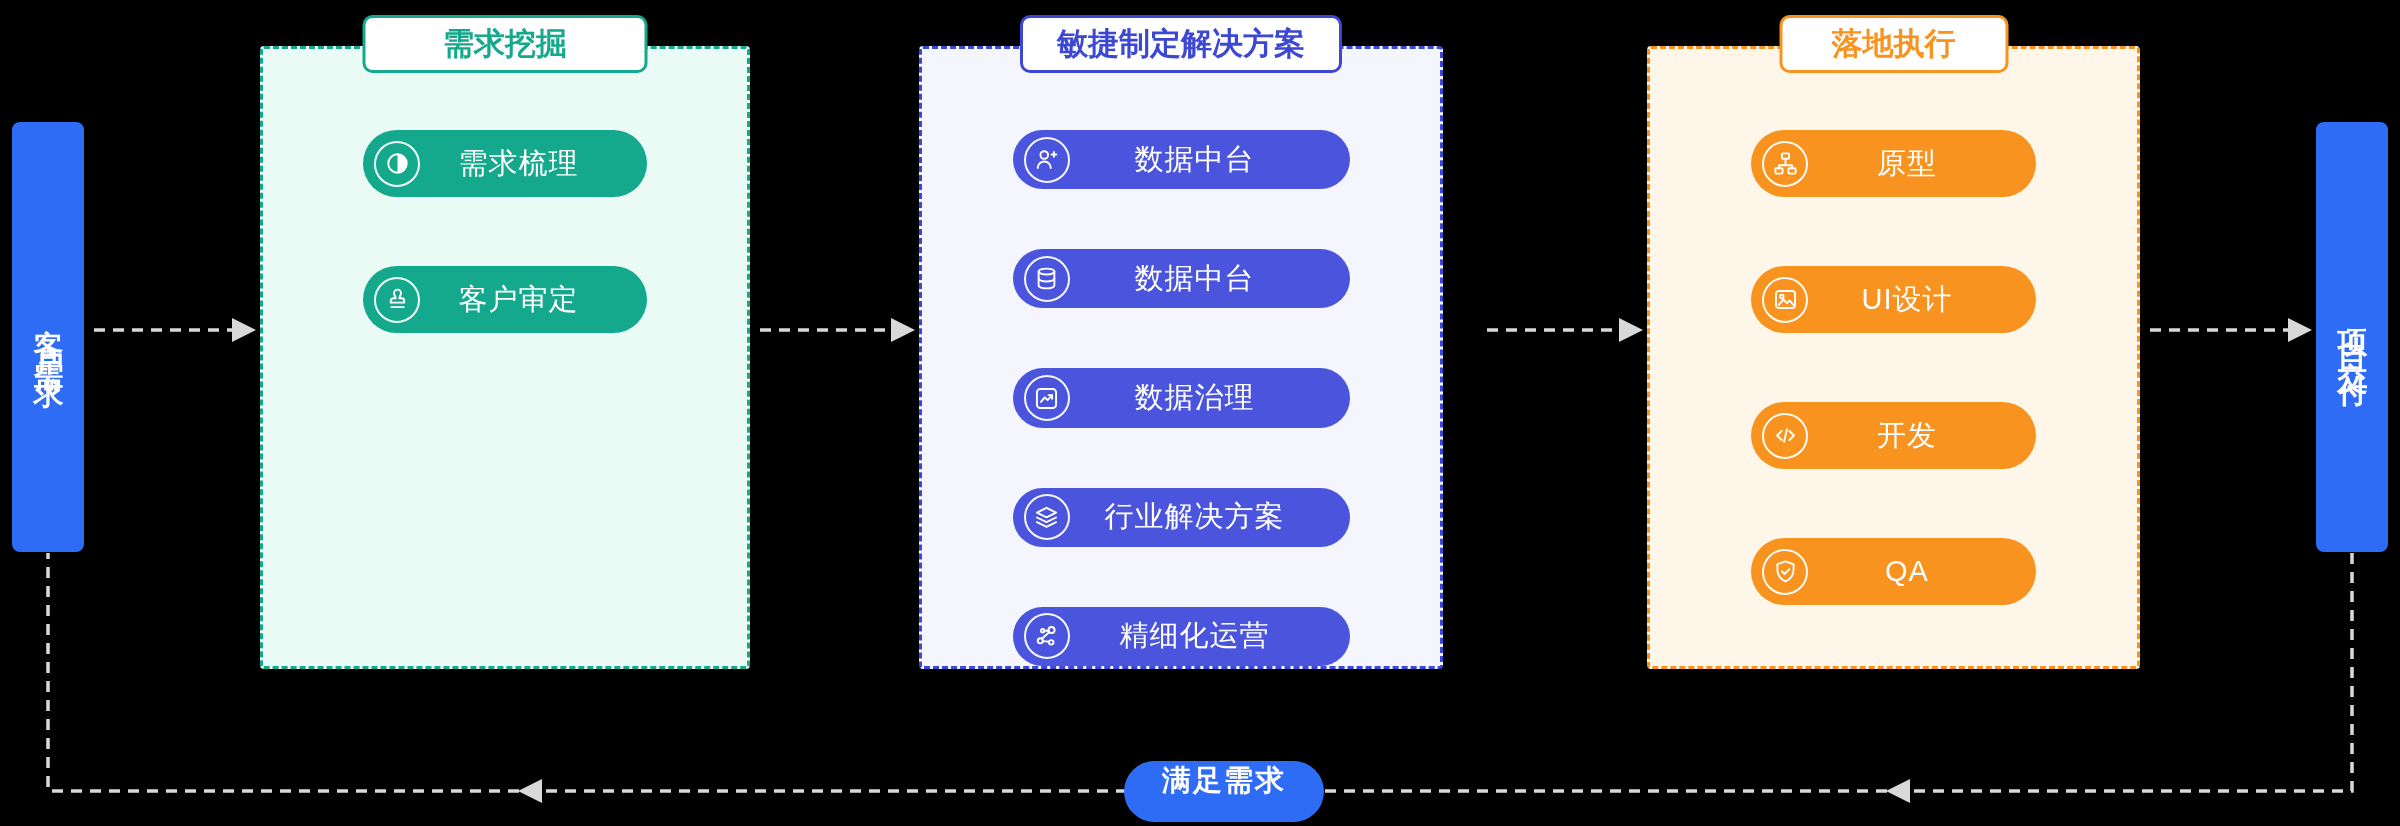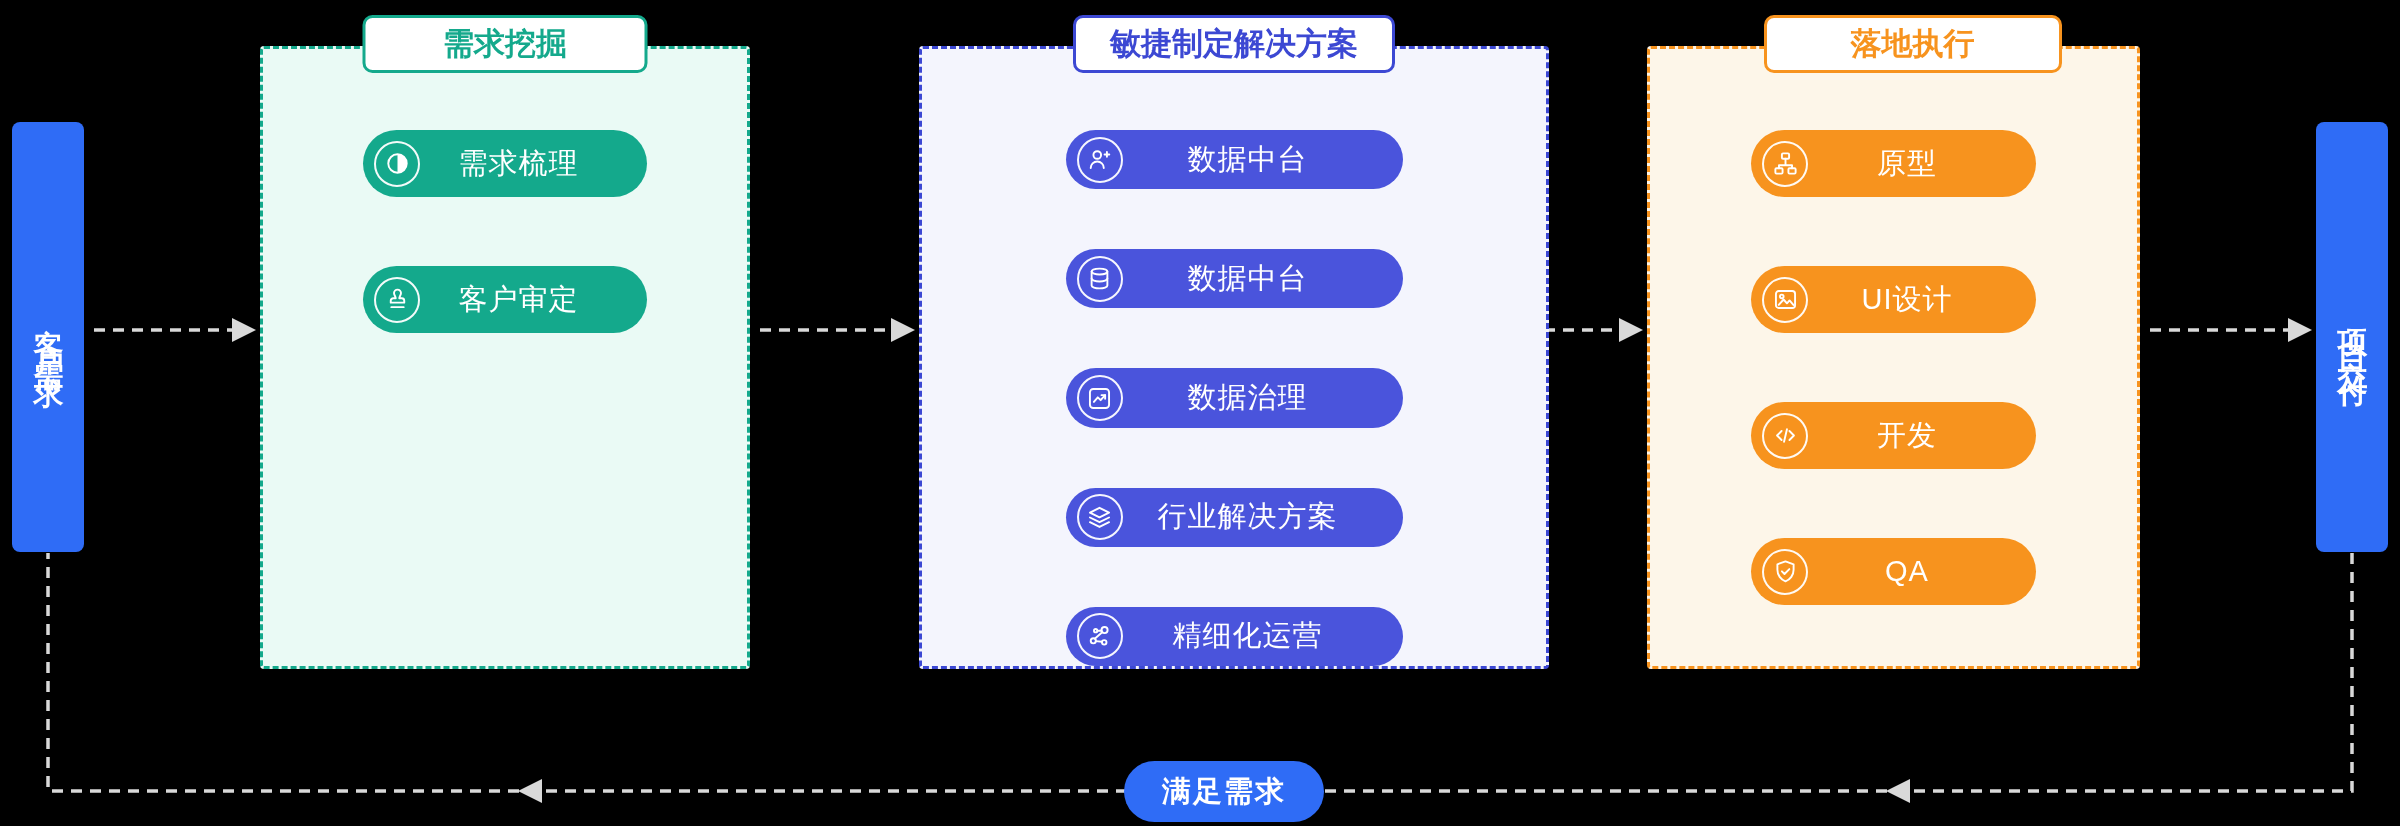--- a/index.html
+++ b/index.html
@@ -12,49 +12,49 @@
   .node-left{left:12px;}
   .node-right{left:2316px;}
   .node-label{writing-mode:vertical-rl;text-orientation:upright;color:#fff;
               font-size:30px;font-weight:700;letter-spacing:16px;}
 
   
   .panel{position:absolute;top:46px;height:623px;box-sizing:border-box;
          border:3px dashed var(--accent);border-radius:4px;background:var(--bg);
          display:flex;flex-direction:column;align-items:center;padding-top:81px;}
   .panel-0{left:260px;width:490px;gap:69px;}
-  .panel-1{left:919px;width:630px;gap:60px;}
+  .panel-1{left:919px;width:524px;gap:60px;}
   .panel-2{left:1647px;width:493px;gap:69px;}
 
   .panel-title{position:absolute;top:-34px;left:50%;transform:translateX(-50%);
                height:58px;box-sizing:border-box;background:#fff;
                border:3px solid var(--accent);border-radius:10px;color:var(--accent);
                font-size:31px;font-weight:700;display:flex;align-items:center;
                justify-content:center;white-space:nowrap;}
   .panel-0 .panel-title{width:285px;}
   .panel-1 .panel-title{width:322px;}
-  .panel-2 .panel-title{width:298px;margin-left:19px;}
+  .panel-2 .panel-title{width:229px;}
 
   
   .pill{height:67px;border-radius:34px;background:var(--pill);display:flex;
         align-items:center;box-sizing:border-box;padding-left:11px;color:#fff;}
   .panel-0 .pill{width:284px;}
   .panel-1 .pill{width:337px;}
   .panel-2 .pill{width:285px;}
   .icon-ring{width:46px;height:46px;box-sizing:border-box;border:2.5px solid rgba(255,255,255,.95);
              border-radius:50%;display:flex;align-items:center;justify-content:center;flex:0 0 auto;}
   .icon-ring svg{width:27px;height:27px;display:block;}
   .pill-label{flex:1;text-align:center;margin-right:30px;font-size:29px;font-weight:500;letter-spacing:1px;}
 
   
   .connectors{position:absolute;left:0;top:0;width:2400px;height:826px;pointer-events:none;}
 
   
   .feedback-pill{position:absolute;left:1124px;top:761px;width:200px;height:61px;border-radius:31px;
-                 display:flex;align-items:center;justify-content:center;color:#fff;
+                 display:flex;justify-content:center;color:#fff;
                  font-size:29px;font-weight:600;letter-spacing:2px;}
 </style>
 </head>
 <body>
 
 <div class="canvas">
 
   <svg class="connectors" viewBox="0 0 2400 826">
     <g class="dash-stroke" stroke="#D9D9D9" stroke-width="3.5" stroke-dasharray="11 8" fill="none">
       <line x1="94" y1="330" x2="232" y2="330"></line>

